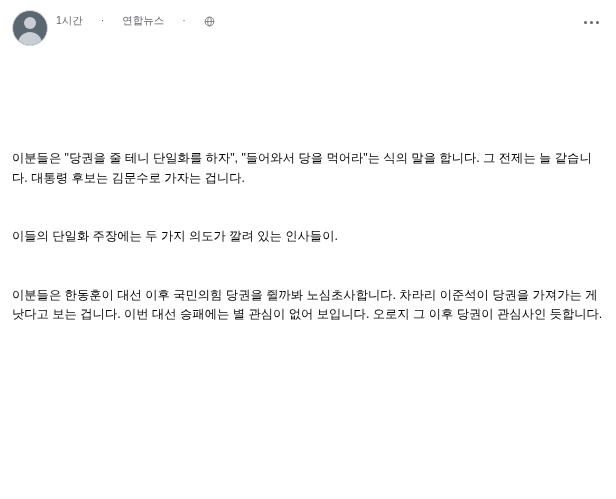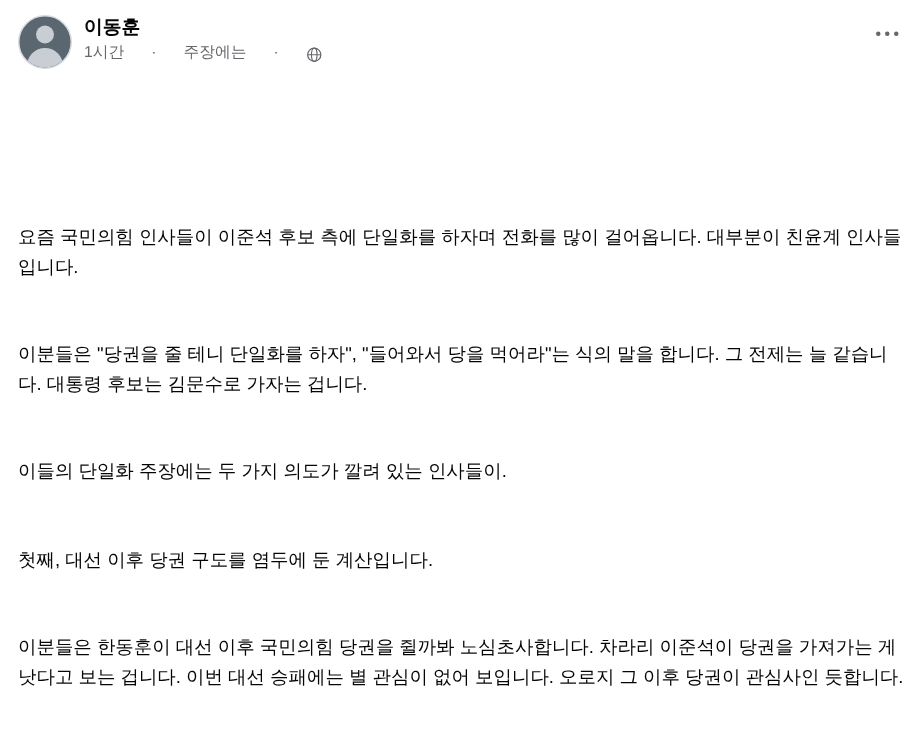--- a/index.html
+++ b/index.html
@@ -130,50 +130,45 @@
 <body>
 
 <div class="post">
 
   <div class="post-header">
     <div class="avatar">
       <div class="head"></div>
       <div class="body"></div>
     </div>
     <div class="header-text">
-      <div class="author-row">
-        <span class="author-name">이동훈</span>
-      </div>
       <div class="meta-row">
         <span>1시간</span>
         <span class="meta-sep">·</span>
-        <span>주장에는</span>
+        <span>연합뉴스</span>
         <span class="meta-sep">·</span>
         <span class="globe-icon">
           <svg width="11" height="11" viewBox="0 0 16 16" aria-hidden="true">
             <circle cx="8" cy="8" r="6.4" fill="none" stroke="#65676b" stroke-width="1.2"></circle>
             <ellipse cx="8" cy="8" rx="2.7" ry="6.4" fill="none" stroke="#65676b" stroke-width="1.1"></ellipse>
             <line x1="1.7" y1="8" x2="14.3" y2="8" stroke="#65676b" stroke-width="1.1"></line>
           </svg>
         </span>
       </div>
     </div>
     <div class="more-btn">
       <span></span>
       <span></span>
       <span></span>
     </div>
   </div>
 
   <div class="post-body">
     <div class="spacer"></div>
-    <p class="para">요즘 국민의힘 인사들이 이준석 후보 측에 단일화를 하자며 전화를 많이 걸어옵니다. 대부분이 친윤계 인사들입니다.</p>
     <p class="para">이분들은 "당권을 줄 테니 단일화를 하자", "들어와서 당을 먹어라"는 식의 말을 합니다. 그 전제는 늘 같습니다. 대통령 후보는 김문수로 가자는 겁니다.</p>
     <p class="para">이들의 단일화 주장에는 두 가지 의도가 깔려 있는 인사들이.</p>
-    <p class="para">첫째, 대선 이후 당권 구도를 염두에 둔 계산입니다.</p>
     <p class="para">이분들은 한동훈이 대선 이후 국민의힘 당권을 쥘까봐 노심초사합니다. 차라리 이준석이 당권을 가져가는 게 낫다고 보는 겁니다. 이번 대선 승패에는 별 관심이 없어 보입니다. 오로지 그 이후 당권이 관심사인 듯합니다.</p>
     
     
     
     
     
     
     
     
     

